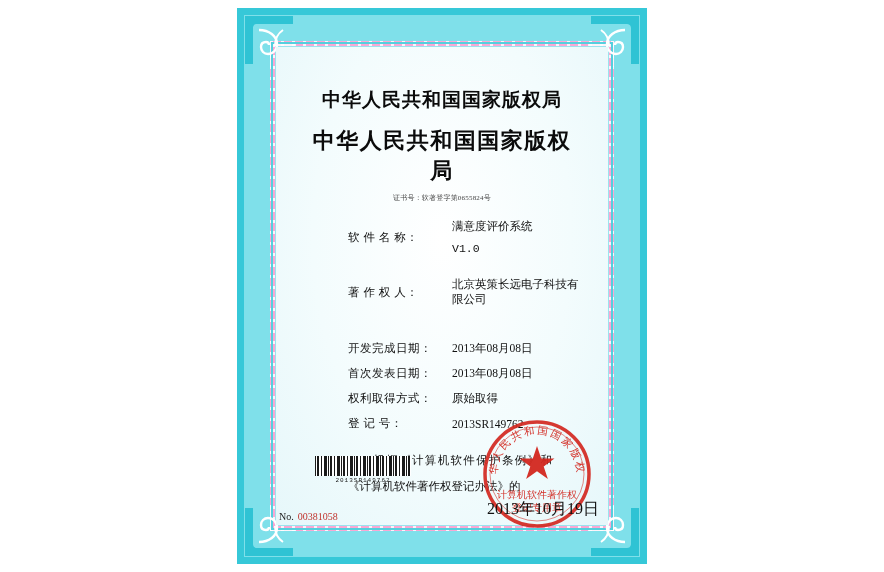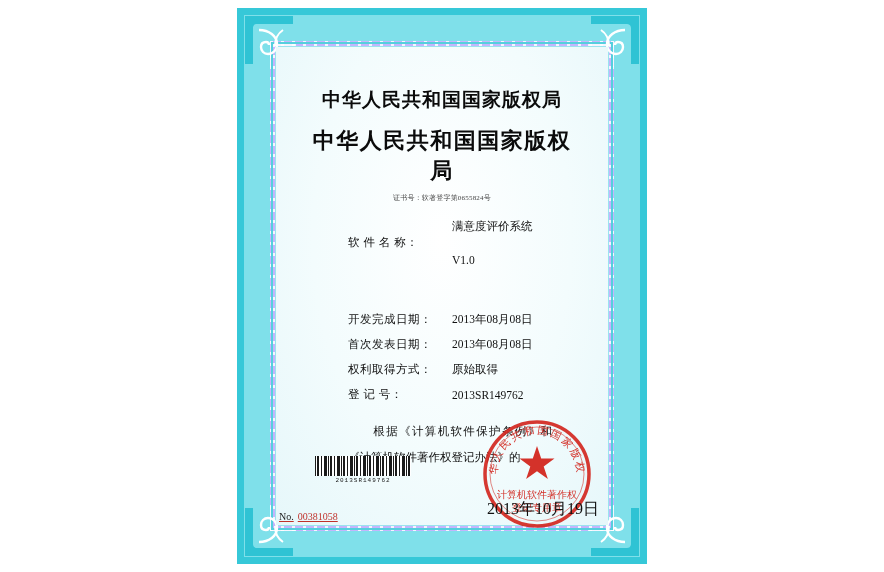--- a/index.html
+++ b/index.html
@@ -14,21 +14,21 @@
     overflow: hidden;
   }
 
   
   #certificate {
     position: absolute;
     left: 237px;
     top: 8px;
     width: 410px;
     height: 556px;
-    background: #c4b5fd;
+    background: #f9a8d4;
     box-sizing: border-box;
   }
 
   
   .border-layer {
     position: absolute;
     inset: 0;
     pointer-events: none;
   }
   .border-outer {
@@ -138,22 +138,22 @@
     width: 104px;
     flex: 0 0 104px;
     letter-spacing: .5px;
     white-space: pre;
   }
   .row .v {
     flex: 1 1 auto;
   }
   .row .v .sub {
     display: block;
-    margin-top: 20px;
-    font-family: Liberation Serif, serif;
+    margin-top: 8px;
+    font-family: Liberation Mono, monospace;
   }
   .gap-lg { height: 12px; }
 
   .para {
     margin-top: 16px;
     padding-left: 44px;
     padding-right: 28px;
     font-size: 11.5px;
     line-height: 26px;
     text-align: justify;
@@ -195,21 +195,20 @@
   }
   .seal svg { display: block; }
 
   .serial {
     position: absolute;
     left: 42px;
     bottom: 42px;
     font-size: 10px;
     color: #c0322b;
     font-family: "Liberation Serif", serif;
-    text-decoration: underline;
   }
   .serial .no { color: #222; margin-right: 4px; }
 
   .issuedate {
     position: absolute;
     right: 48px;
     bottom: 44px;
     font-size: 16px;
     color: #111;
   }
@@ -272,20 +271,24 @@
       <div class="row">
         <div class="k">软 件 名 称：</div>
         <div class="v">
           <span>满意度评价系统</span>
           <span class="sub">V1.0</span>
         </div>
       </div>
 
       <div class="gap-lg"></div>
 
+      <div class="row">
+        <div class="k">著 作 权 人：</div>
+        <div class="v">北京英策长远电子科技有限公司</div>
+      </div>
 
       <div class="gap-lg"></div>
       <div class="gap-lg"></div>
 
       <div class="row">
         <div class="k">开发完成日期：</div>
         <div class="v">2013年08月08日</div>
       </div>
 
       <div class="row">

